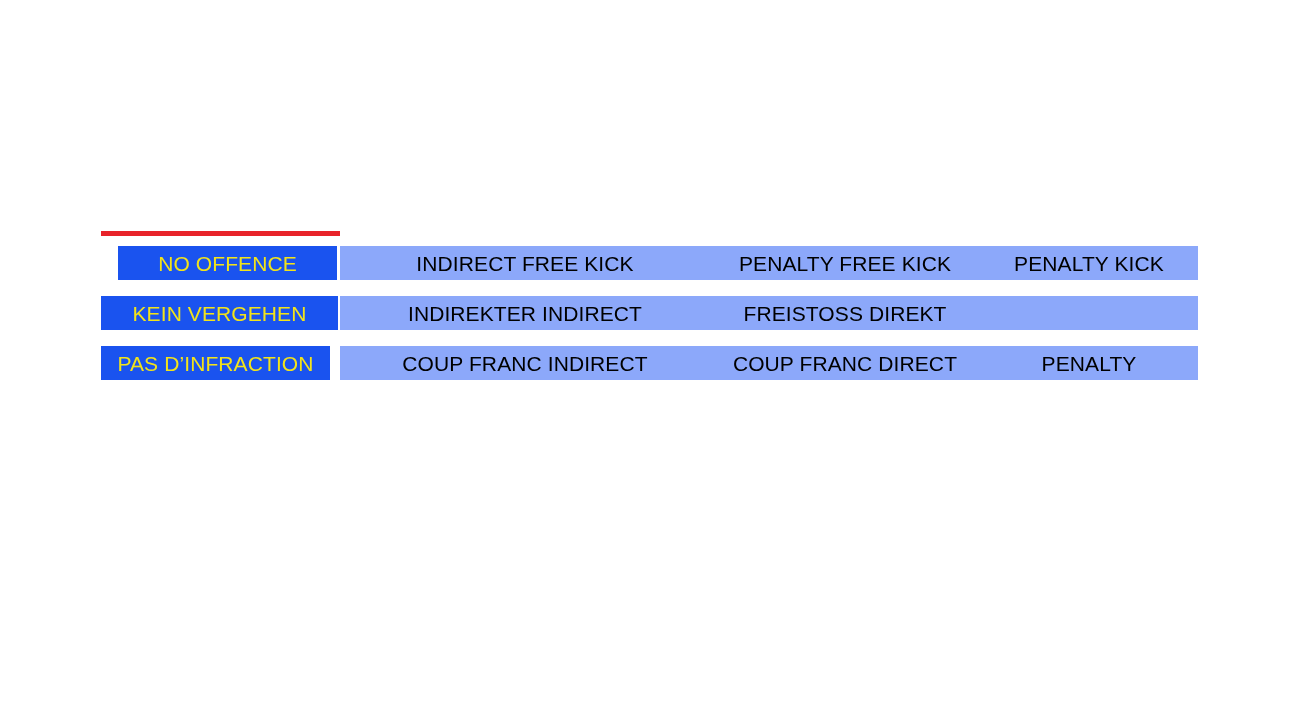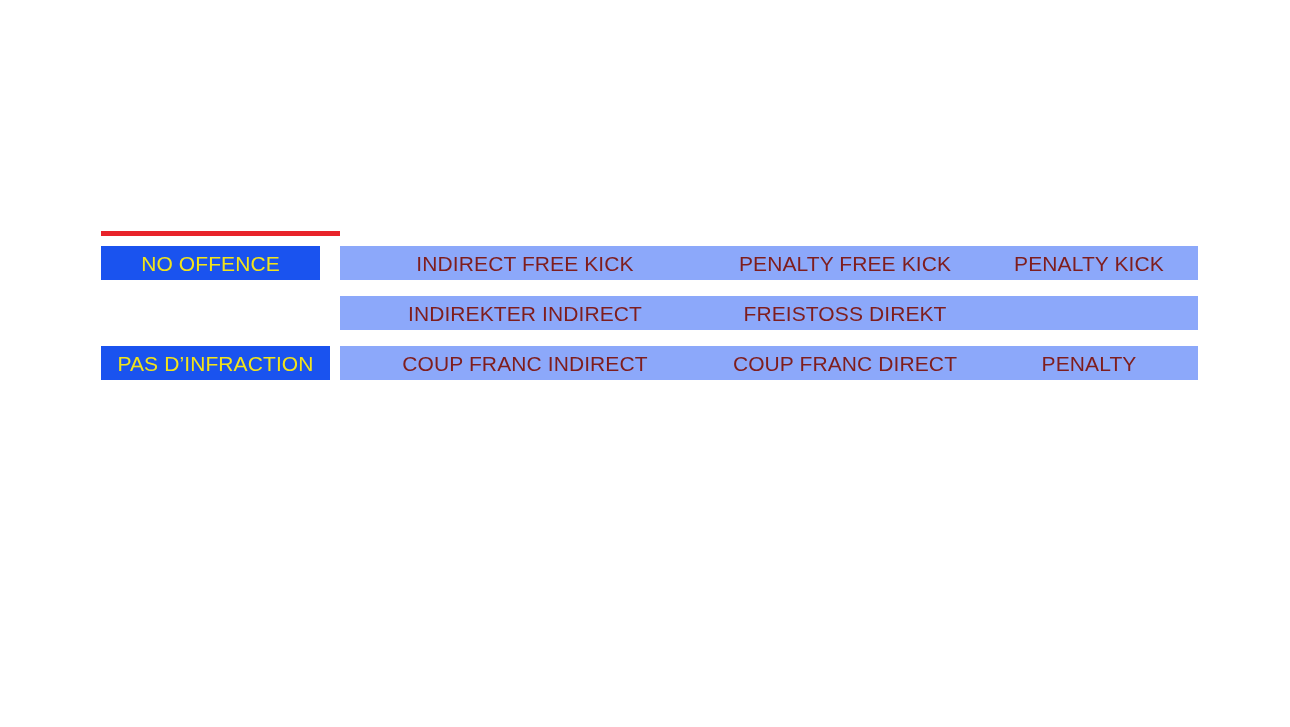--- a/index.html
+++ b/index.html
@@ -60,39 +60,39 @@
     color: #f2e31a;
     display: flex;
     align-items: center;
     justify-content: center;
     font-size: 21px;
     letter-spacing: 0.1px;
     line-height: 1;
     white-space: nowrap;
     box-sizing: border-box;
   }
-  .row-1 .label-cell { left: 101px; width: 219px; }
+  .row-1 .label-cell { left: 118px; width: 219px; }
   .row-2 .label-cell { left: 101px; width: 237px; }
   .row-3 .label-cell { left: 101px; width: 229px; }
 
   
   .outcome-bar {
     position: absolute;
     left: 340px;
     top: 0;
     width: 858px;
     height: 34px;
     background: #8ca8fa;
     display: flex;
     align-items: center;
     box-sizing: border-box;
   }
 
   .outcome-cell {
-    color: #7f1d1d;
+    color: #000000;
     font-size: 21px;
     line-height: 1;
     white-space: nowrap;
     text-align: center;
     letter-spacing: 0.1px;
     display: flex;
     align-items: center;
     justify-content: center;
     height: 34px;
     box-sizing: border-box;
@@ -114,20 +114,21 @@
     <div class="row row-1">
       <div class="label-cell">NO OFFENCE</div>
       <div class="outcome-bar">
         <div class="outcome-cell col-1">INDIRECT FREE KICK</div>
         <div class="outcome-cell col-2">PENALTY FREE KICK</div>
         <div class="outcome-cell col-3">PENALTY KICK</div>
       </div>
     </div>
 
     <div class="row row-2">
+      <div class="label-cell">KEIN VERGEHEN</div>
       <div class="outcome-bar">
         <div class="outcome-cell col-1">INDIREKTER INDIRECT</div>
         <div class="outcome-cell col-2">FREISTOSS DIREKT</div>
       </div>
     </div>
 
     <div class="row row-3">
       <div class="label-cell">PAS D’INFRACTION</div>
       <div class="outcome-bar">
         <div class="outcome-cell col-1">COUP FRANC INDIRECT</div>

